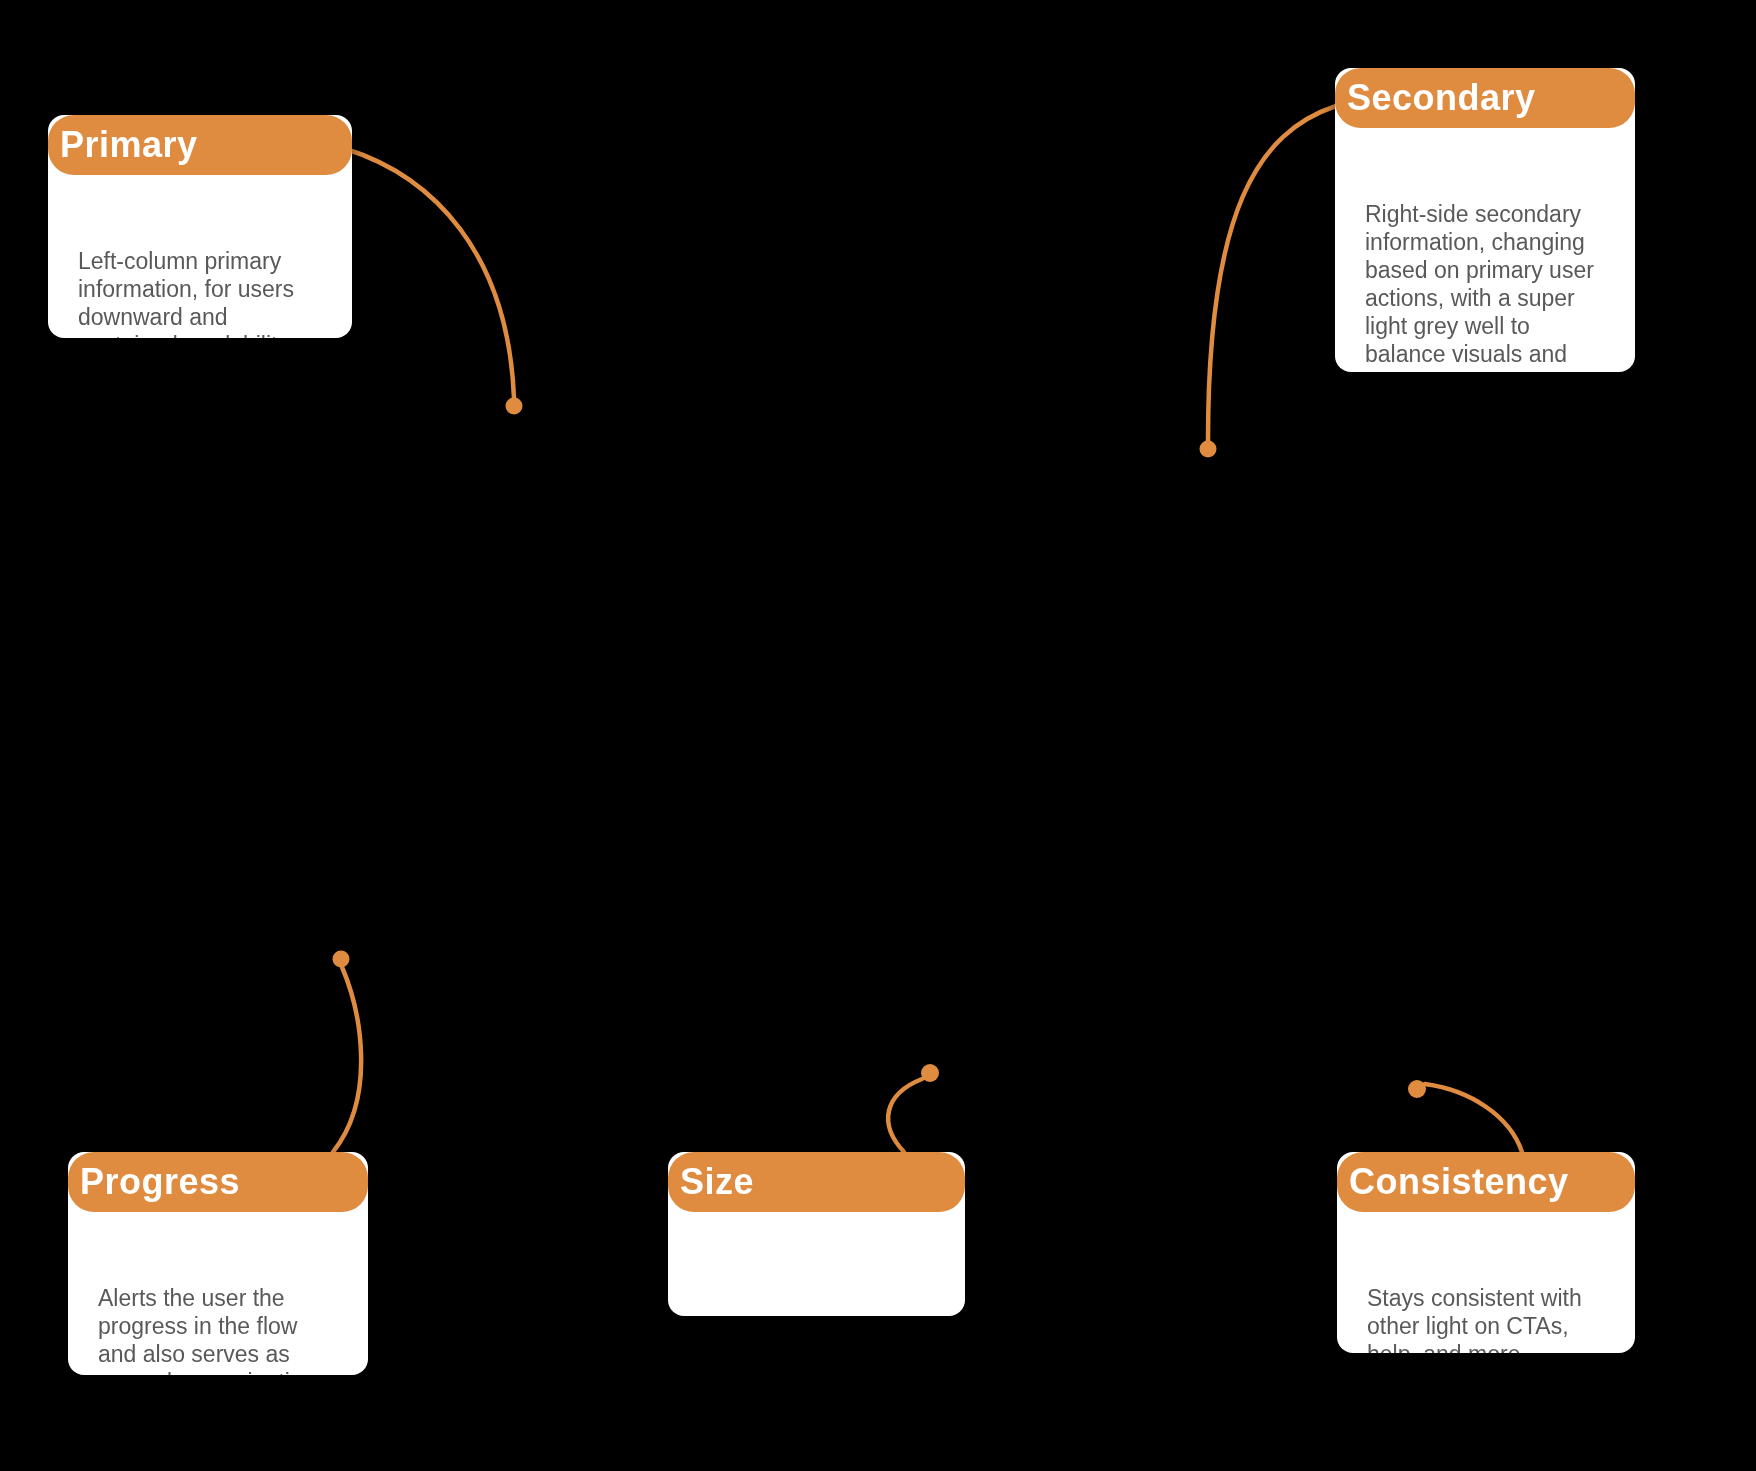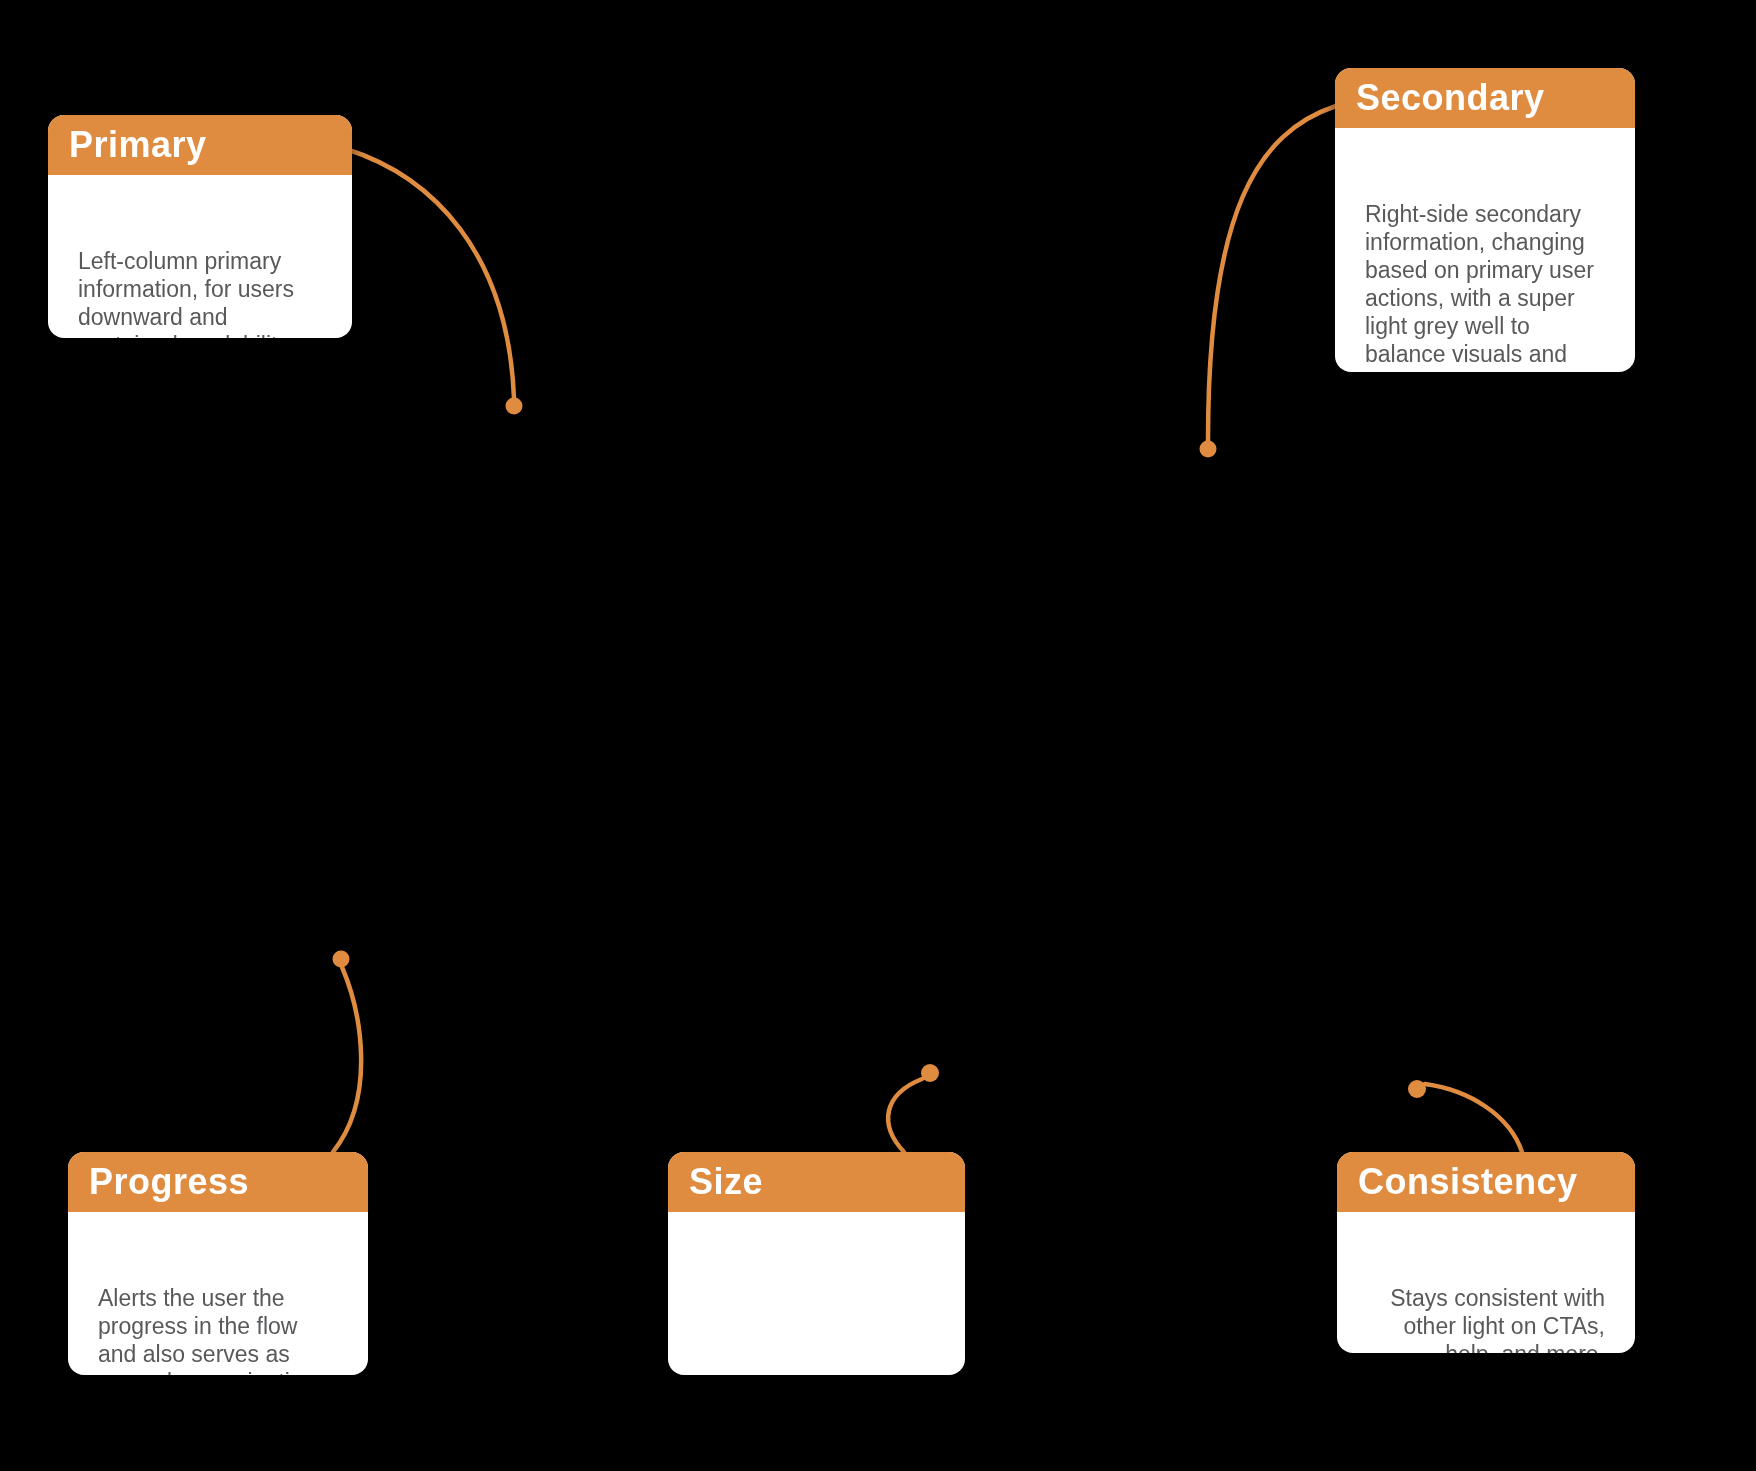--- a/index.html
+++ b/index.html
@@ -25,21 +25,22 @@
     position:absolute;
     background:var(--card-bg);
     border-radius:16px;
     overflow:hidden;
     box-shadow:0 7px 16px rgba(0,0,0,0.55);
   }
   .card-header{
     height:60px;
     background:var(--accent);
     display:flex;align-items:center;
-    padding:0 21px;
+    padding:0 12px;
+    border-radius:26px;
   }
   .card-header h2{
     margin:0;
     font-size:36px;
     font-weight:bold;
     color:var(--title-color);
     letter-spacing:0.5px;
   }
   .card-body{
     padding:24px 30px 0 30px;
@@ -49,22 +50,22 @@
     margin:0;
     max-width:240px;
     font-size:23px;
     line-height:28px;
     color:var(--body-color);
   }
   
   .card.primary     {left:48px;  top:115px;  width:304px; height:223px;}
   .card.secondary   {left:1335px;top:68px;   width:300px; height:304px;}
   .card.progress    {left:68px;  top:1152px; width:300px; height:223px;}
-  .card.size        {left:668px; top:1152px; width:297px; height:223px;}
-  .card.consistency {left:1337px;top:1152px; width:298px; height:201px;text-align:right;}
+  .card.size        {left:668px; top:1152px; width:297px; height:164px;}
+  .card.consistency {left:1337px;top:1152px; width:298px; height:201px;}
 </style>
 </head>
 <body>
 
 <div class="stage">
 
   <svg class="connector-layer" viewBox="0 0 1756 1471" xmlns="http://www.w3.org/2000/svg">
     <g stroke="#E08C40" stroke-width="4.5" fill="none" stroke-linecap="round">
       <path d="M 346,149 C 432,176 508,252 514,398"></path>
       <path d="M 1336,106 C 1258,132 1208,210 1208,441"></path>

